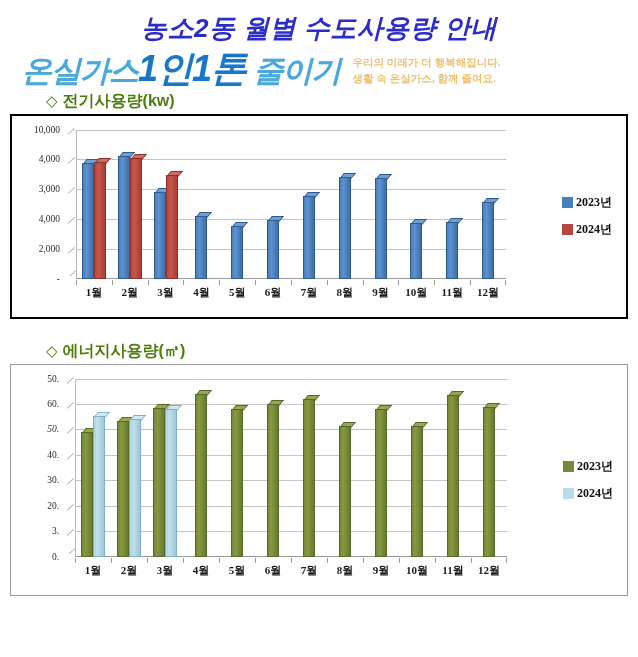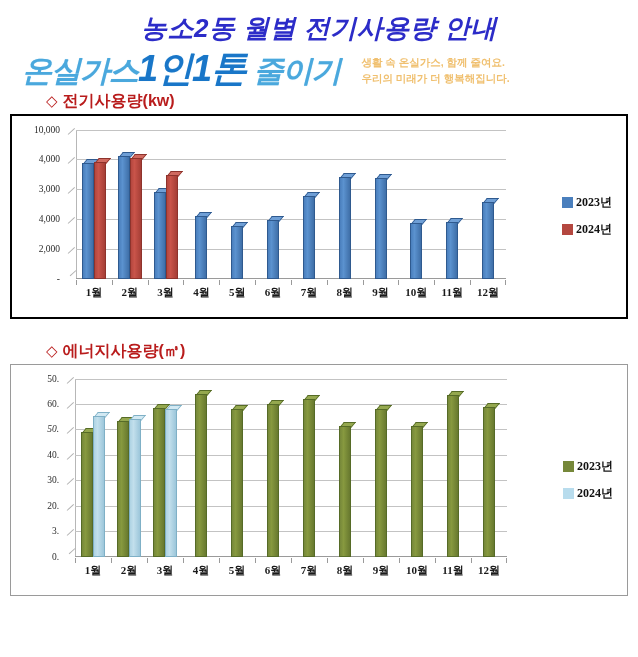--- a/index.html
+++ b/index.html
@@ -21,21 +21,21 @@
     letter-spacing:0.5px;
     padding-top:14px;
     line-height:1.1;
     white-space:nowrap;
   }
 
   .banner{
     display:flex;
     align-items:center;
     padding:8px 0 4px 22px;
-    gap:21px;
+    gap:12px;
   }
   .campaign-logo{
     font-size:30px;
     font-weight:bold;
     font-style:italic;
     color:#4aa8dd;
     line-height:1;
     white-space:nowrap;
     letter-spacing:-1px;
     text-shadow:0 0 1px #bfe3f5;
@@ -51,21 +51,21 @@
     color:#f0c070;
     font-weight:bold;
     white-space:nowrap;
     padding-top:4px;
   }
 
   
   .section-head{
     font-size:16px;
     font-weight:bold;
-    color:#b91c1c;
+    color:#4d7c0f;
     padding-left:46px;
     padding-bottom:2px;
     white-space:nowrap;
   }
   .section-head .diamond{
     font-size:15px;
     padding-right:5px;
   }
 
   
@@ -233,29 +233,29 @@
   .sw-2023e{background:#4a7fbd;}
   .sw-2024e{background:#b4473f;}
   .sw-2023w{background:#76883a;}
   .sw-2024w{background:#b8dced;}
 
   .gap-mid{height:22px;}
 </style>
 </head>
 <body>
 
-<div class="page-title">농소2동 월별 전기사용량 안내</div>
+<div class="page-title">농소2동 월별 수도사용량 안내</div>
 
 <div class="banner">
   <div class="campaign-logo">
     <span>온실가스</span><span class="big">1</span><span class="big">인</span><span class="big">1</span><span class="big">톤</span> <span>줄이기</span>
   </div>
   <div class="tagline">
+    <div>우리의 미래가 더 행복해집니다.</div>
     <div>생활 속 온실가스, 함께 줄여요.</div>
-    <div>우리의 미래가 더 행복해집니다.</div>
   </div>
 </div>
 
 <div class="section-head">
   <span class="diamond">◇</span><span>전기사용량(kw)</span>
 </div>
 
 <div class="chart-frame frame-electric">
   <div class="ylabels" id="yl-0">
       <div class="ylabel" style="top: 100%;">-</div>

